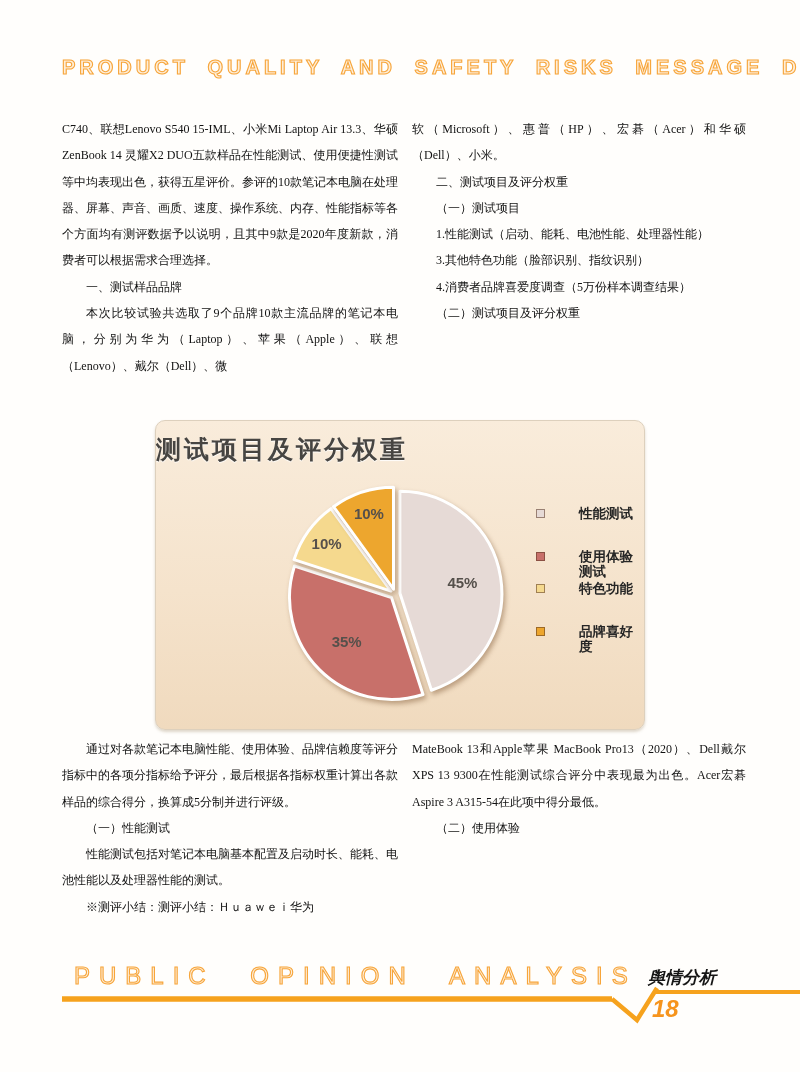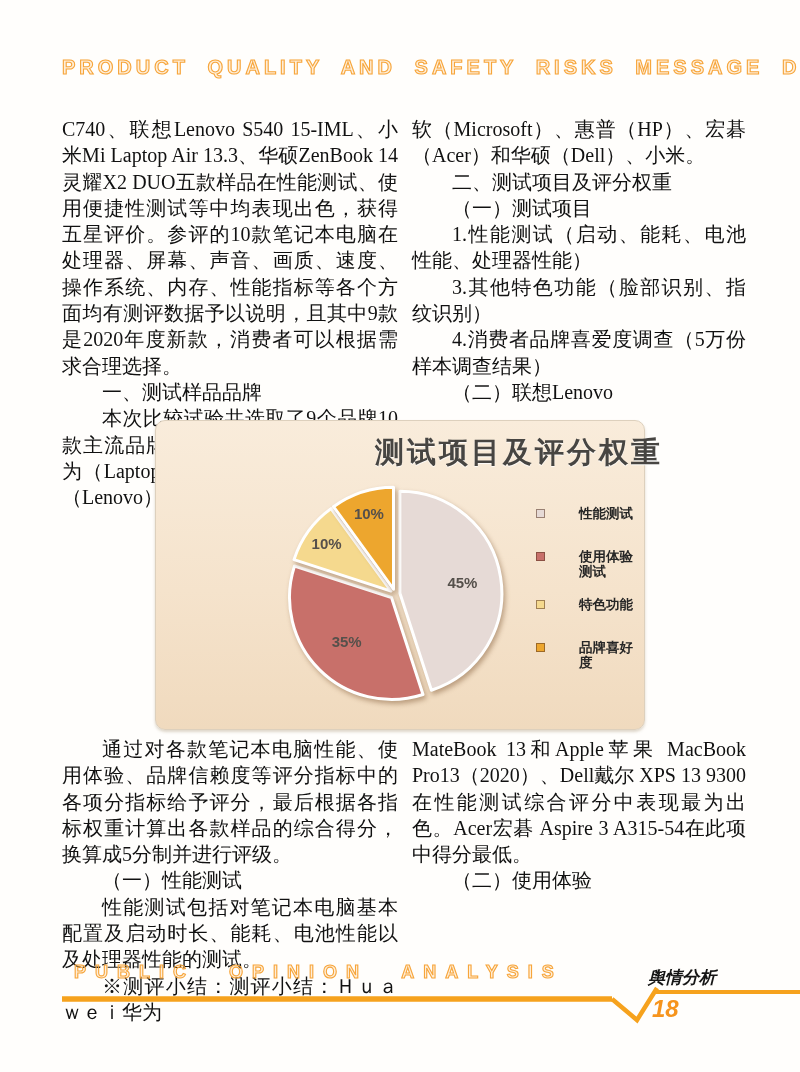--- a/index.html
+++ b/index.html
@@ -12,58 +12,58 @@
     font-size:20px;font-weight:bold;letter-spacing:4px;word-spacing:9px;white-space:nowrap;
     color:rgba(248,169,60,0.18);-webkit-text-stroke:1.1px #f7a53a;}
   .header-row{position:absolute;left:62px;top:84px;width:671px;display:flex;align-items:flex-end;}
   .dots{flex:1 1 auto;height:7px;margin-bottom:4px;
     background-image:radial-gradient(circle at 3px 3.5px,#f6a21f 2.1px,rgba(0,0,0,0) 2.5px);
     background-size:9.2px 7px;background-repeat:repeat-x;}
   .header-zh{flex:0 0 auto;font-family:"Liberation Sans","DejaVu Sans",sans-serif;
     font-size:18px;font-weight:bold;color:#f6a01e;letter-spacing:1px;white-space:nowrap;}
 
   
-  .col{position:absolute;font-size:20px;line-height:26.3px;text-align:justify;}
+  .col{position:absolute;font-size:12px;line-height:26.3px;text-align:justify;}
   .col .para{margin:0;}
   .col .para.indent{text-indent:2em;}
   .col-tl{left:62px;top:116px;width:336px;}
   .col-tr{left:412px;top:116px;width:334px;}
   .col-bl{left:62px;top:736px;width:336px;}
   .col-br{left:412px;top:736px;width:334px;}
 
   
   .chart-panel{position:absolute;left:155px;top:420px;width:490px;height:310px;
     border-radius:10px;border:1px solid #ddd0bd;box-sizing:border-box;
     background:linear-gradient(180deg,#f9ecdb 0%,#f5e3cc 55%,#f0dabe 100%);
     box-shadow:0 2px 3px rgba(160,140,110,0.35);}
-  .chart-title{position:absolute;left:0;top:12px;width:100%;text-align:right;
+  .chart-title{position:absolute;left:0;top:12px;width:100%;text-align:left;
     font-family:"Liberation Sans","DejaVu Sans",sans-serif;
-    font-size:29px;font-weight:bold;letter-spacing:3px;color:#474542;
-    text-shadow:0 1px 1px rgba(255,255,255,0.9);margin-left:19px;}
+    font-size:25px;font-weight:bold;letter-spacing:3px;color:#474542;
+    text-shadow:0 1px 1px rgba(255,255,255,0.9);}
   .pie-svg{position:absolute;left:0;top:0;width:490px;height:310px;}
   .pie-svg path.slice{stroke:#ffffff;stroke-width:3;stroke-linejoin:round;
     filter:drop-shadow(2px 3px 2.5px rgba(120,80,45,0.45));}
   .pie-svg text.plabel{font-family:"Liberation Sans","DejaVu Sans",sans-serif;
     font-size:15px;font-weight:bold;fill:#55504b;text-anchor:middle;}
   .legend{position:absolute;left:380px;top:85px;width:108px;}
   .leg-item{display:flex;align-items:flex-start;
     font-family:"Liberation Sans","DejaVu Sans",sans-serif;
     font-size:13.5px;font-weight:bold;color:#262626;line-height:15px;gap:28px;}
   .leg-item:nth-child(1){margin-bottom:28px;}
-  .leg-item:nth-child(2){margin-bottom:18px;}
+  .leg-item:nth-child(2){margin-bottom:2px;}
   .leg-item:nth-child(3){margin-bottom:28px;}
   .swatch{flex:0 0 auto;width:9px;height:9px;margin:3px 6px 0 0;
     border:1px solid rgba(90,55,35,0.55);box-sizing:border-box;}
   .leg-text{width:76px;}
 
   
   .footer-svg{position:absolute;left:0;top:955px;width:800px;height:80px;}
   .footer-en{position:absolute;left:74px;top:962px;white-space:nowrap;
     font-family:"Liberation Sans","DejaVu Sans",sans-serif;
-    font-size:18px;font-weight:bold;letter-spacing:9px;word-spacing:20px;
+    font-size:24px;font-weight:normal;letter-spacing:9px;word-spacing:20px;
     color:rgba(248,169,60,0.18);-webkit-text-stroke:1.1px #f7a53a;}
   .footer-zh{position:absolute;left:648px;top:966px;white-space:nowrap;
     font-family:"Liberation Sans","DejaVu Sans",sans-serif;
     font-size:17px;font-weight:bold;font-style:italic;color:#151515;}
   .page-num{position:absolute;left:652px;top:995px;
     font-family:"Liberation Sans","DejaVu Sans",sans-serif;
     font-size:24px;font-weight:bold;font-style:italic;color:#f6941d;}
 </style>
 </head>
 <body>
@@ -77,21 +77,21 @@
       <div class="para indent">一、测试样品品牌</div>
       <div class="para indent">本次比较试验共选取了9个品牌10款主流品牌的笔记本电脑，分别为华为（Laptop）、苹果（Apple）、联想（Lenovo）、戴尔（Dell）、微</div>
     </div>
   <div class="col col-tr">
       <div class="para">软（Microsoft）、惠普（HP）、宏碁（Acer）和华硕（Dell）、小米。</div>
       <div class="para indent">二、测试项目及评分权重</div>
       <div class="para indent">（一）测试项目</div>
       <div class="para indent">1.性能测试（启动、能耗、电池性能、处理器性能）</div>
       <div class="para indent">3.其他特色功能（脸部识别、指纹识别）</div>
       <div class="para indent">4.消费者品牌喜爱度调查（5万份样本调查结果）</div>
-      <div class="para indent">（二）联想Lenovo</div>
+      <div class="para indent">（二）测试项目及评分权重</div>
     </div>
   <div class="col col-bl">
       <div class="para indent">通过对各款笔记本电脑性能、使用体验、品牌信赖度等评分指标中的各项分指标给予评分，最后根据各指标权重计算出各款样品的综合得分，换算成5分制并进行评级。</div>
       <div class="para indent">（一）性能测试</div>
       <div class="para indent">性能测试包括对笔记本电脑基本配置及启动时长、能耗、电池性能以及处理器性能的测试。</div>
       <div class="para indent">※测评小结：测评小结：Ｈｕａｗｅｉ华为</div>
     </div>
   <div class="col col-br">
       <div class="para">MateBook 13和Apple苹果 MacBook Pro13（2020）、Dell戴尔 XPS 13 9300在性能测试综合评分中表现最为出色。Acer宏碁 Aspire 3 A315-54在此项中得分最低。</div>
       <div class="para indent">（二）使用体验</div>

